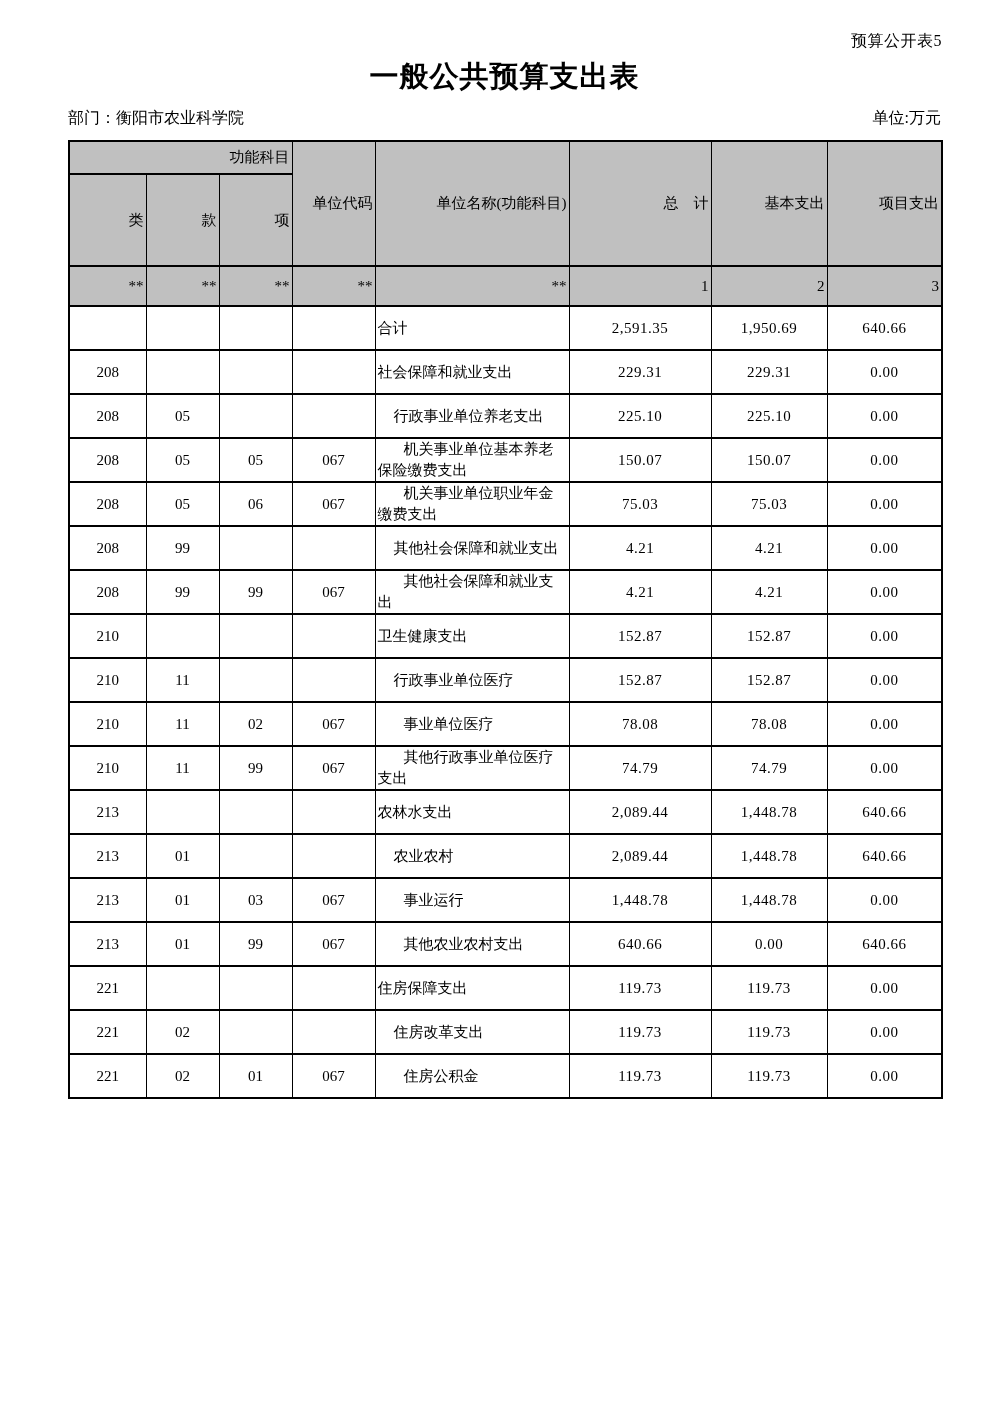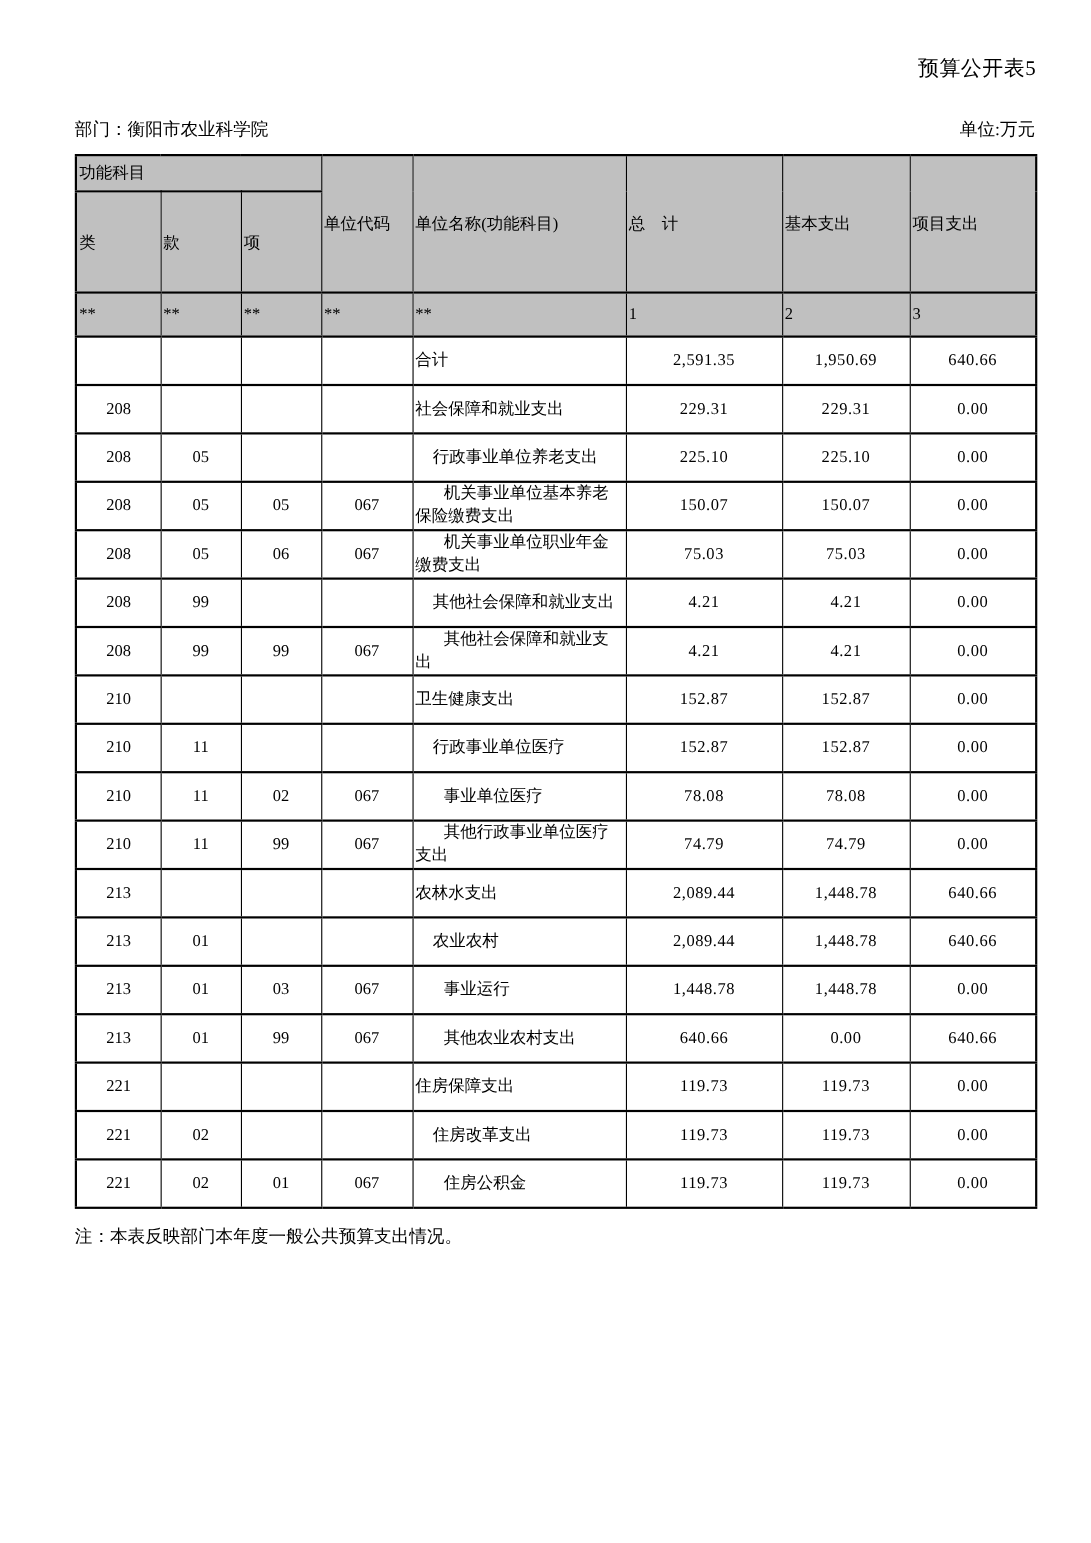--- a/index.html
+++ b/index.html
@@ -6,22 +6,22 @@
   html, body { margin: 0; padding: 0; }
   body {
     width: 992px; height: 1403px;
     background: #ffffff;
     color: #000000;
     font-family: "Liberation Serif", "DejaVu Serif", serif;
   }
   .page { position: relative; width: 992px; height: 1403px; overflow: hidden; background: #fff; }
 
   .doc-label {
-    position: absolute; top: 49px; right: 50px;
-    font-size: 19px; letter-spacing: 0.5px;
+    position: absolute; top: 31px; right: 50px;
+    font-size: 16px; letter-spacing: 0.5px;
   }
   .title {
     position: absolute; top: 57px; left: 68px; width: 873px;
     margin: 0; text-align: center;
     font-family: "Liberation Sans", "DejaVu Sans", sans-serif;
     font-weight: bold; font-size: 29px; letter-spacing: 1px;
   }
   .meta-row {
     position: absolute; top: 108px; left: 68px; width: 873px;
     display: flex; justify-content: space-between;
@@ -39,21 +39,21 @@
   .budget-table th, .budget-table td {
     border-left: 1px solid #000; border-right: 1px solid #000;
     border-top: 2px solid #000; border-bottom: 2px solid #000;
     padding: 0 2px;
     vertical-align: middle;
     font-weight: normal;
     overflow: hidden;
   }
   .budget-table thead th, .budget-table thead td {
     background: var(--header-bg, #c0c0c0);
-    text-align: left;
+    text-align: right;
     margin-left: 26px;
   }
   tr.hrow-a { height: 33px; }
   tr.hrow-b { height: 92px; }
   tr.hrow-c { height: 40px; }
   tbody tr { height: 44px; margin-left: 41px; }
 
   .c-code { text-align: center; }
   .c-name { text-align: left; line-height: 1.4; padding: 2px; }
   .c-num  { text-align: center; padding-right: 4px; letter-spacing: 0.5px; }
@@ -66,20 +66,21 @@
     font-size: 16px;
   }
 </style>
 </head>
 <body>
 
 <div class="page">
 
   <div class="doc-label">预算公开表5</div>
 
+  <h1 class="title">一般公共预算支出表</h1>
 
   <div class="meta-row">
     <span>部门：衡阳市农业科学院</span>
     <span>单位:万元</span>
   </div>
 
   <table class="budget-table">
     <colgroup>
       <col style="width:77px">
         <col style="width:73px">
@@ -309,15 +310,14 @@
     <td class="c-code">01</td>
     <td class="c-code">067</td>
     <td class="c-name ind-2">住房公积金</td>
     <td class="c-num">119.73</td>
     <td class="c-num">119.73</td>
     <td class="c-num">0.00</td>
   </tr>
 </tbody>
   </table>
 
-  <div class="note">注：本表反映部门本年度一般公共预算支出情况。</div>
 
 </div>
 
 </body></html>

